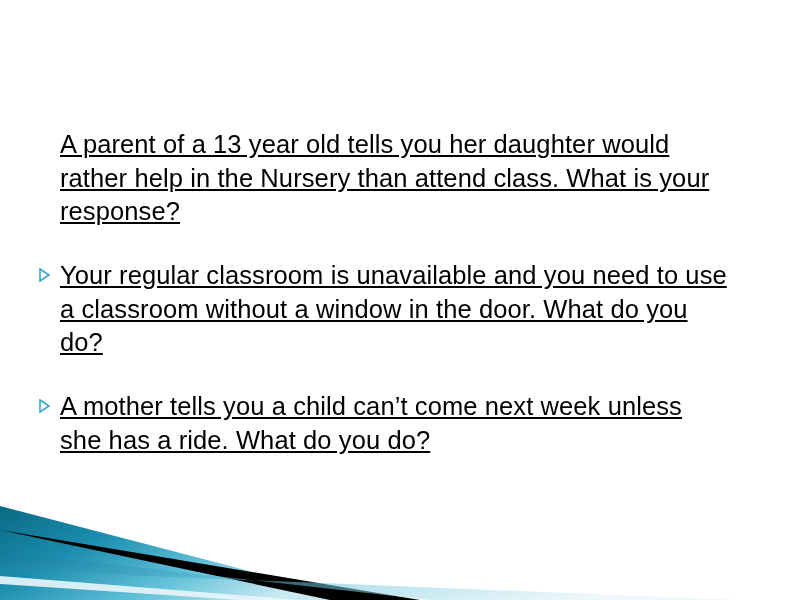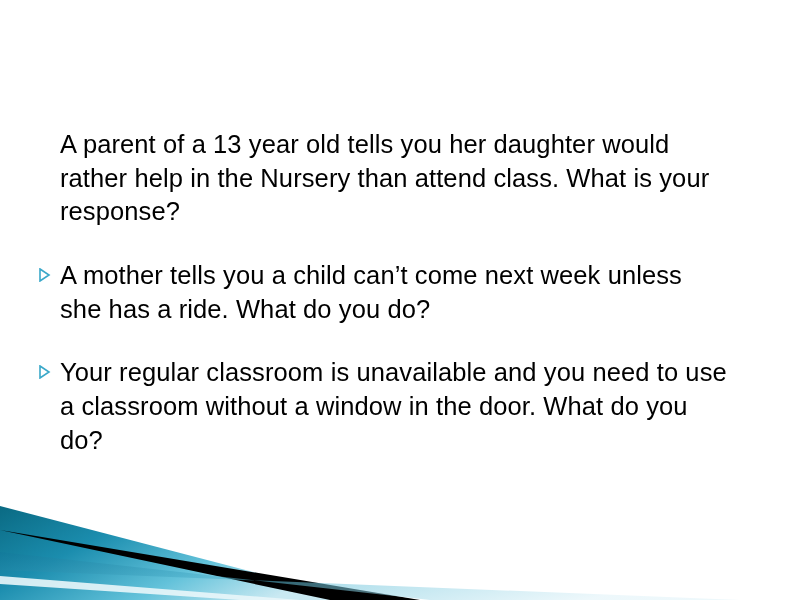--- a/index.html
+++ b/index.html
@@ -18,20 +18,21 @@
     width: 800px;
     height: 600px;
     background: #ffffff;
     overflow: hidden;
   }
   .content {
     position: absolute;
     left: 38px;
     top: 128px;
     width: 690px;
+    text-decoration: underline;
   }
   .bullet-row {
     display: flex;
     align-items: flex-start;
     margin-bottom: 30px;
   }
   .bullet-row:last-child {
     margin-bottom: 0;
   }
   .marker {
@@ -71,30 +72,30 @@
       <div class="marker"></div>
       <div class="text">A parent of a 13 year old tells you her daughter would rather help in the Nursery than attend class. What is your response?</div>
     </div>
 
     <div class="bullet-row">
       <div class="marker">
         <svg width="13" height="14" viewBox="0 0 13 14" aria-hidden="true">
           <path d="M2 1 L11 7 L2 13 Z" fill="none" stroke="#3aa8c9" stroke-width="1.6" stroke-linejoin="miter"></path>
         </svg>
       </div>
-      <div class="text">A mother tells you a child can’t come next week unless she has a ride.  What do you do?</div>
+      <div class="text">Your regular classroom is  unavailable and you need to use a classroom without a window in the door.  What do you do?</div>
     </div>
 
     <div class="bullet-row">
       <div class="marker">
         <svg width="13" height="14" viewBox="0 0 13 14" aria-hidden="true">
           <path d="M2 1 L11 7 L2 13 Z" fill="none" stroke="#3aa8c9" stroke-width="1.6" stroke-linejoin="miter"></path>
         </svg>
       </div>
-      <div class="text">Your regular classroom is  unavailable and you need to use a classroom without a window in the door.  What do you do?</div>
+      <div class="text">A mother tells you a child can’t come next week unless she has a ride.  What do you do?</div>
     </div>
 
   </div>
 
   <div class="decor">
     <svg width="800" height="110" viewBox="0 0 800 110" preserveAspectRatio="none" aria-hidden="true">
       <defs>
         <linearGradient id="tealGrad" x1="0" y1="0" x2="1" y2="0.5">
           <stop offset="0%" stop-color="#0a6a83"></stop>
           <stop offset="35%" stop-color="#1b8dae"></stop>

